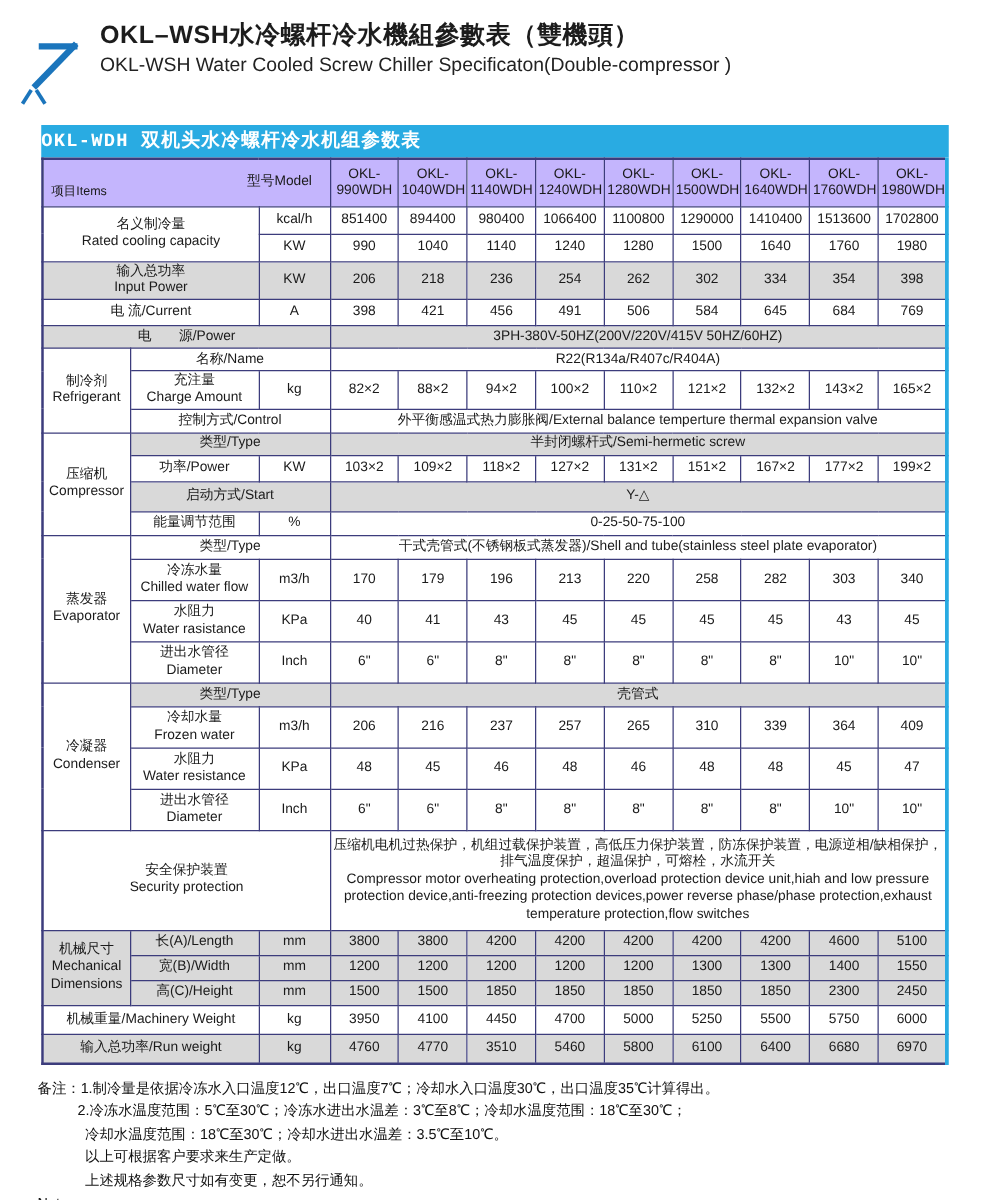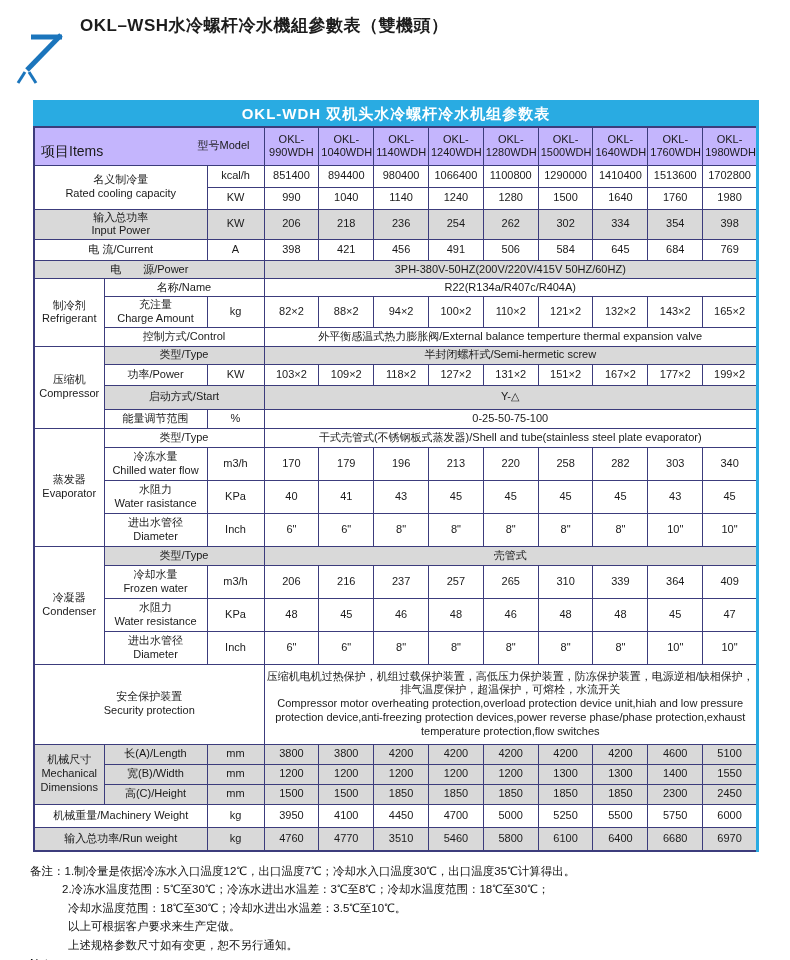--- a/index.html
+++ b/index.html
@@ -3,43 +3,43 @@
 <meta charset="utf-8">
 <style>
   html,body { margin:0; padding:0; background:#fff; }
   body { width:790px; height:960px; font-family:"Liberation Sans", sans-serif; color:#1a1a1a; }
   .page { position:relative; width:790px; height:960px; overflow:hidden; }
 
   
   .doc-header { display:flex; align-items:flex-start; padding:10px 0 0 16px; }
   .logo { margin-top:16px; flex:0 0 auto; }
   .titles { margin-left:12px; }
-  .title-zh { font-size:17px; font-weight:700; color:#1c1c1c; margin:4px 0 3px 0; letter-spacing:0.5px; }
+  .title-zh { font-size:20px; font-weight:700; color:#1c1c1c; margin:4px 0 3px 0; letter-spacing:0.5px; }
   .title-en { font-size:15.5px; font-weight:400; color:#222; margin:0; }
 
   
   .banner { margin:16px 0 0 33px; width:726px; height:26px; box-sizing:border-box;
-            background:#29abe2; color:#fff; text-align:center; line-height:27px;
-            font-size:15px; font-weight:700; letter-spacing:1px; }
+            background:#29abe2; color:#fff; line-height:27px;
+            font-size:15px; font-weight:700; letter-spacing:1px;font-family:Liberation Mono, monospace; }
 
   
   table.spec { margin-left:33px; width:726px; border-collapse:collapse; table-layout:fixed;
                border:2px solid #3c3c7c; border-right:3px solid #29abe2; }
   table.spec td { border:1px solid #3c3c7c; font-size:11px; line-height:1.25; text-align:center;
                   vertical-align:middle; padding:1px 2px; white-space:pre-line; overflow:hidden;
                   background:#fff; }
   tr.hdr td { background:#c4b5fd; font-size:11px; }
   tr.g td   { background:#d9d9d9; }
   td.w      { background:#fff !important;margin-left:28px; }
   td.left   { text-align:left; padding:3px 6px; }
 
   
   td.corner { position:relative; background-image:linear-gradient(to bottom right,
               transparent 49.4%, #8a8a8a 49.4%, #8a8a8a 50.6%, transparent 50.6%); }
-  .corner-items { position:absolute; left:6px; bottom:4px; font-size:14px; }
+  .corner-items { position:absolute; left:6px; bottom:4px; font-size:10px; }
   .corner-model { position:absolute; right:14px; top:50%; transform:translateY(-50%); font-size:11px; }
 
   
   .notes { margin:10px 0 0 30px; font-size:11.5px; line-height:1.6; color:#111; }
   .note-line { white-space:pre-wrap; }
   .note-line.i1 { padding-left:32px; }
   .note-line.i2 { padding-left:38px; }
 </style>
 </head>
 <body>
@@ -48,20 +48,21 @@
 
   <div class="doc-header">
     <svg class="logo" width="52" height="58" viewBox="0 0 52 58">
       <line x1="15" y1="11" x2="46" y2="11" stroke="#1b75bc" stroke-width="5"></line>
       <line x1="45" y1="9" x2="11" y2="44" stroke="#1b75bc" stroke-width="5"></line>
       <line x1="9" y1="46" x2="2" y2="57" stroke="#1b75bc" stroke-width="3"></line>
       <line x1="13" y1="46" x2="20" y2="57" stroke="#1b75bc" stroke-width="3"></line>
     </svg>
     <div class="titles">
       <div class="title-zh">OKL–WSH水冷螺杆冷水機組參數表（雙機頭）</div>
+      <div class="title-en">OKL-WSH Water Cooled Screw Chiller Specificaton(Double-compressor )</div>
     </div>
   </div>
 
   <div class="banner">OKL-WDH 双机头水冷螺杆冷水机组参数表</div>
 
   <table class="spec">
     <colgroup>
       <col style="width:70px">
         <col style="width:103px">
         <col style="width:57px">

